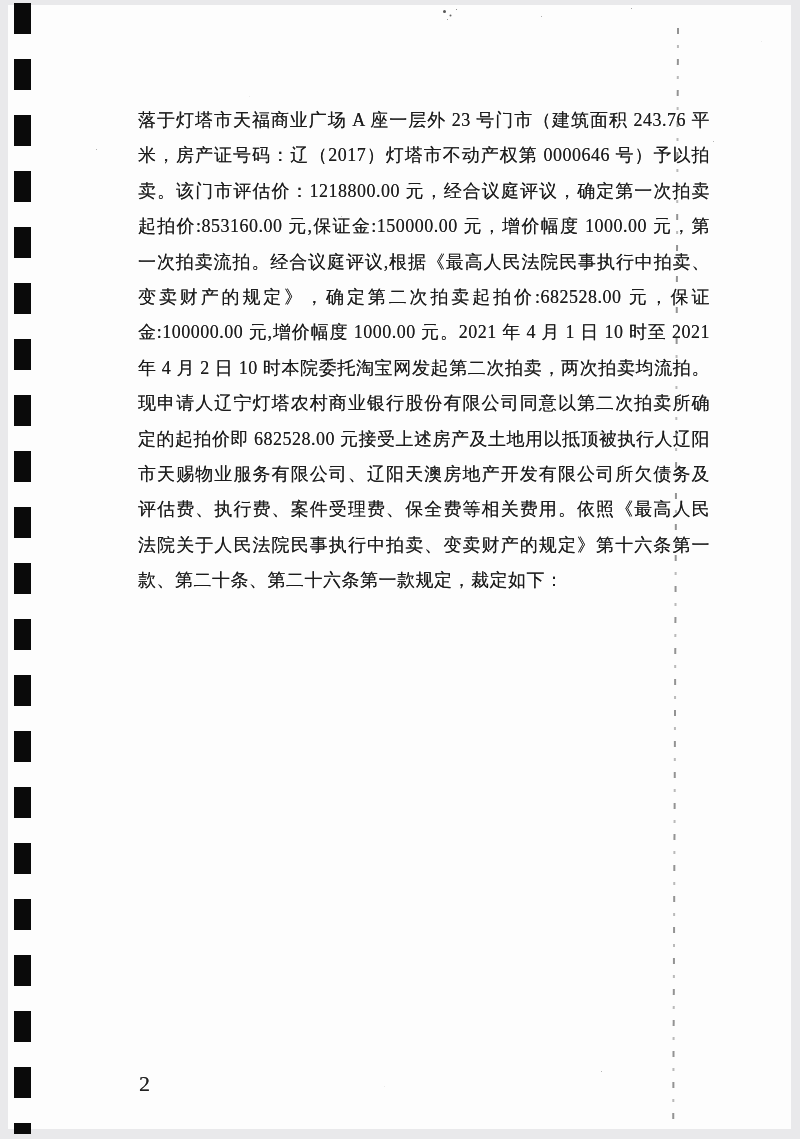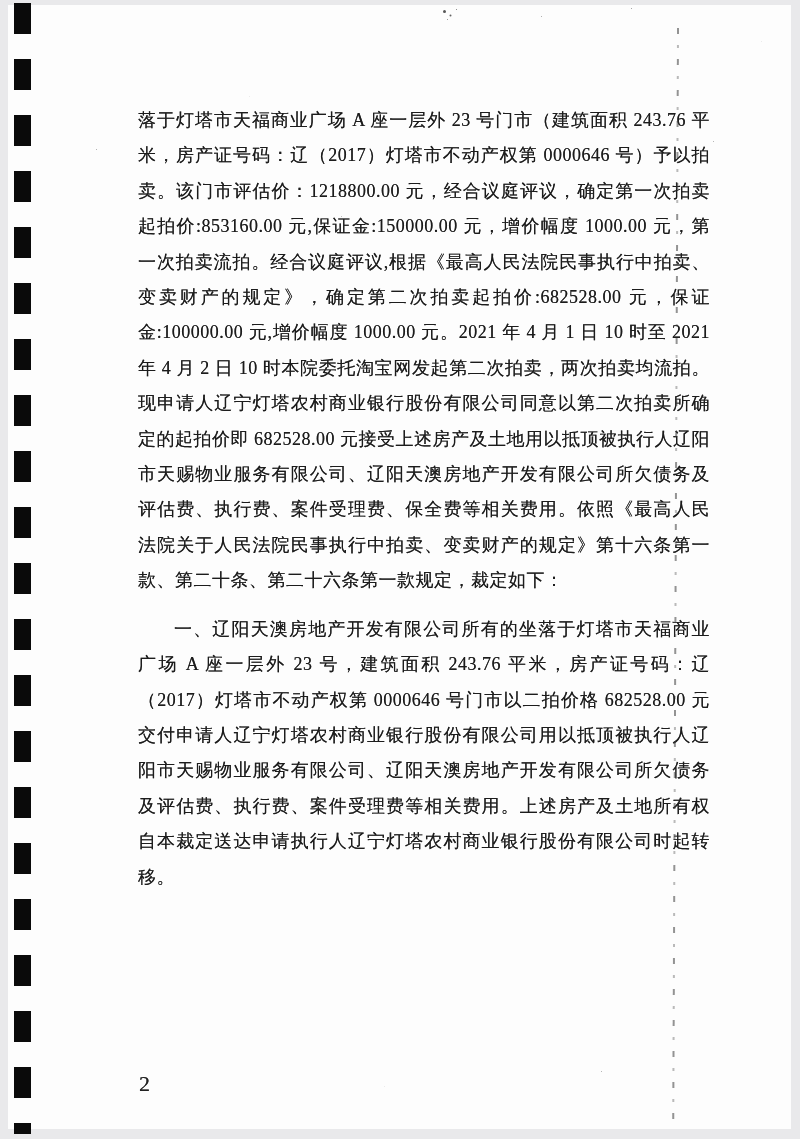--- a/index.html
+++ b/index.html
@@ -111,21 +111,20 @@
     text-shadow: 0 0 0.5px rgba(25,25,25,0.7);
   }
 </style>
 </head>
 <body>
 
 <div class="page">
 
   <div class="text-block">
     <p>落于灯塔市天福商业广场 A 座一层外 23 号门市（建筑面积 243.76 平米，房产证号码：辽（2017）灯塔市不动产权第 0000646 号）予以拍卖。该门市评估价：1218800.00 元，经合议庭评议，确定第一次拍卖起拍价:853160.00 元,保证金:150000.00 元，增价幅度 1000.00 元，第一次拍卖流拍。经合议庭评议,根据《最高人民法院民事执行中拍卖、变卖财产的规定》，确定第二次拍卖起拍价:682528.00 元，保证金:100000.00 元,增价幅度 1000.00 元。2021 年 4 月 1 日 10 时至 2021 年 4 月 2 日 10 时本院委托淘宝网发起第二次拍卖，两次拍卖均流拍。现申请人辽宁灯塔农村商业银行股份有限公司同意以第二次拍卖所确定的起拍价即 682528.00 元接受上述房产及土地用以抵顶被执行人辽阳市天赐物业服务有限公司、辽阳天澳房地产开发有限公司所欠债务及评估费、执行费、案件受理费、保全费等相关费用。依照《最高人民法院关于人民法院民事执行中拍卖、变卖财产的规定》第十六条第一款、第二十条、第二十六条第一款规定，裁定如下：</p>
-    <p class="indent gap-small">一、辽阳天澳房地产开发有限公司所有的坐落于灯塔市天福商业广场 A 座一层外 23 号，建筑面积 243.76 平米，房产证号码：辽（2017）灯塔市不动产权第 0000646 号门市以二拍价格 682528.00 元交付申请人辽宁灯塔农村商业银行股份有限公司用以抵顶被执行人辽阳市天赐物业服务有限公司、辽阳天澳房地产开发有限公司所欠债务及评估费、执行费、案件受理费等相关费用。上述房产及土地所有权自本裁定送达申请执行人辽宁灯塔农村商业银行股份有限公司时起转移。</p>
   </div>
 
   <div class="page-number">2</div>
 
 </div>
 
 <div class="binding-strip"></div>
 <div class="fold-line"></div>
 <div class="noise"></div>
 

